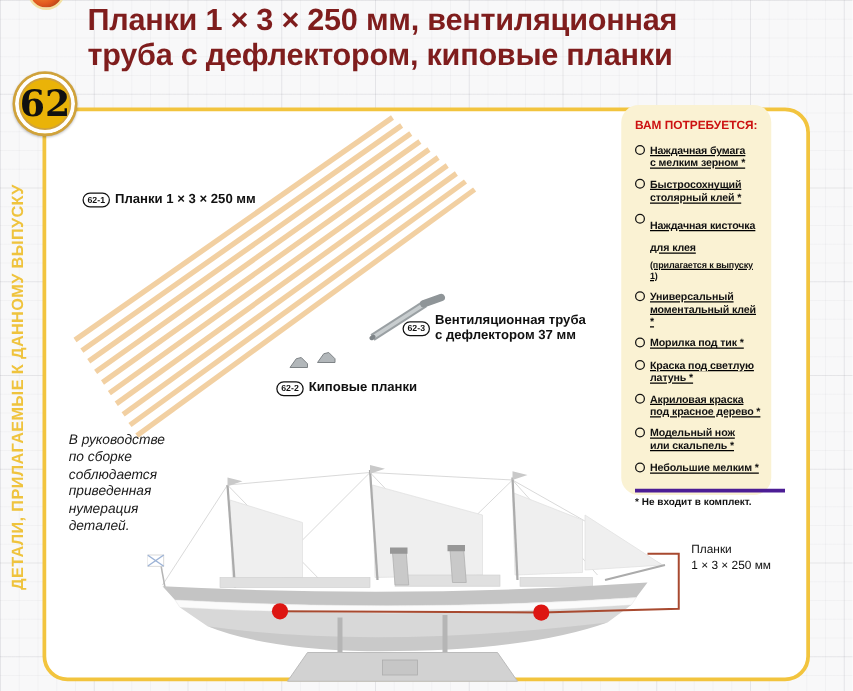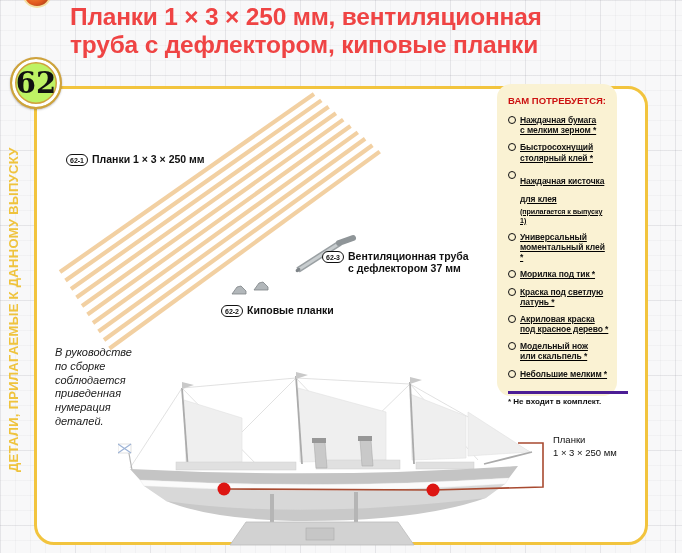--- a/index.html
+++ b/index.html
@@ -16,46 +16,46 @@
     background-size:75px 75px,75px 75px,15px 15px,15px 15px;
   }
   .abs { position:absolute; }
 
   
   .logo-partial{ left:22px; top:-22px; width:30px; height:30px; border-radius:50%;
     background:radial-gradient(circle at 40% 45%, #f4a13a 0%, #e2591f 55%, #8c2f12 100%);
     border:2px solid #f3dfa2; }
 
   
-  .page-title{ left:70px; top:3px; width:600px; color:#ef4444; font-weight:bold;
+  .page-title{ left:70px; top:3px; width:600px; color:#7f1d1d; font-weight:bold;
     font-size:24.5px; line-height:1.14; letter-spacing:-0.2px; }
 
   
   .badge62{ left:10px; top:57px; width:52px; height:52px; border-radius:50%;
-    background:#bef264; border:2px solid #cfa23d;
+    background:#eab308; border:2px solid #cfa23d;
     box-shadow: inset 0 0 0 3px #fff, inset 0 0 0 4.5px #cfa23d, 0 1px 2px rgba(0,0,0,0.25);
     display:flex; align-items:center; justify-content:center;
     font-family:"DejaVu Serif", serif; font-weight:bold; font-size:29px; color:#111; }
 
   
   .sidebar-label{ left:6px; top:472px; width:352px; transform:rotate(-90deg);
     transform-origin:0 0; color:#EFC33D; font-weight:bold; font-size:13px;
     letter-spacing:0.3px; white-space:nowrap; }
 
   
   .panel{ left:34px; top:86px; width:614px; height:459px; background:#fff;
     border:3px solid #F2C43E; border-radius:20px; }
 
   
   .part-row{ display:flex; align-items:flex-start; gap:4px; }
   .part-badge{ font-size:7px; font-weight:bold; color:#111; border:1.1px solid #111;
     border-radius:8px; padding:0.5px 3px 0px 3px; background:#fff; line-height:9px; flex:none; margin-top:1px;}
   .part-label{ font-size:10.5px; font-weight:bold; color:#111; line-height:1.18; white-space:pre-line; }
   .row-planks{ left:66px; top:153px; }
-  .row-vent{ left:322px; top:250px; }
+  .row-vent{ left:322px; top:250px;align-items:center; }
   .row-cleats{ left:221px; top:304px; }
 
   .assembly-note{ left:55px; top:346px; font-style:italic; font-size:11px;
     line-height:1.25; color:#1a1a1a; white-space:pre-line; }
 
   
   .req-box{ left:497px; top:84px; width:120px; height:312px; background:#FAF2D3;
     border-radius:14px; padding:11px 8px 8px 11px; }
   .req-title{ color:#CC1111; font-weight:bold; font-size:9.5px; margin-bottom:9px; }
   .req-list{ list-style:none; display:flex; flex-direction:column; gap:7px; }

